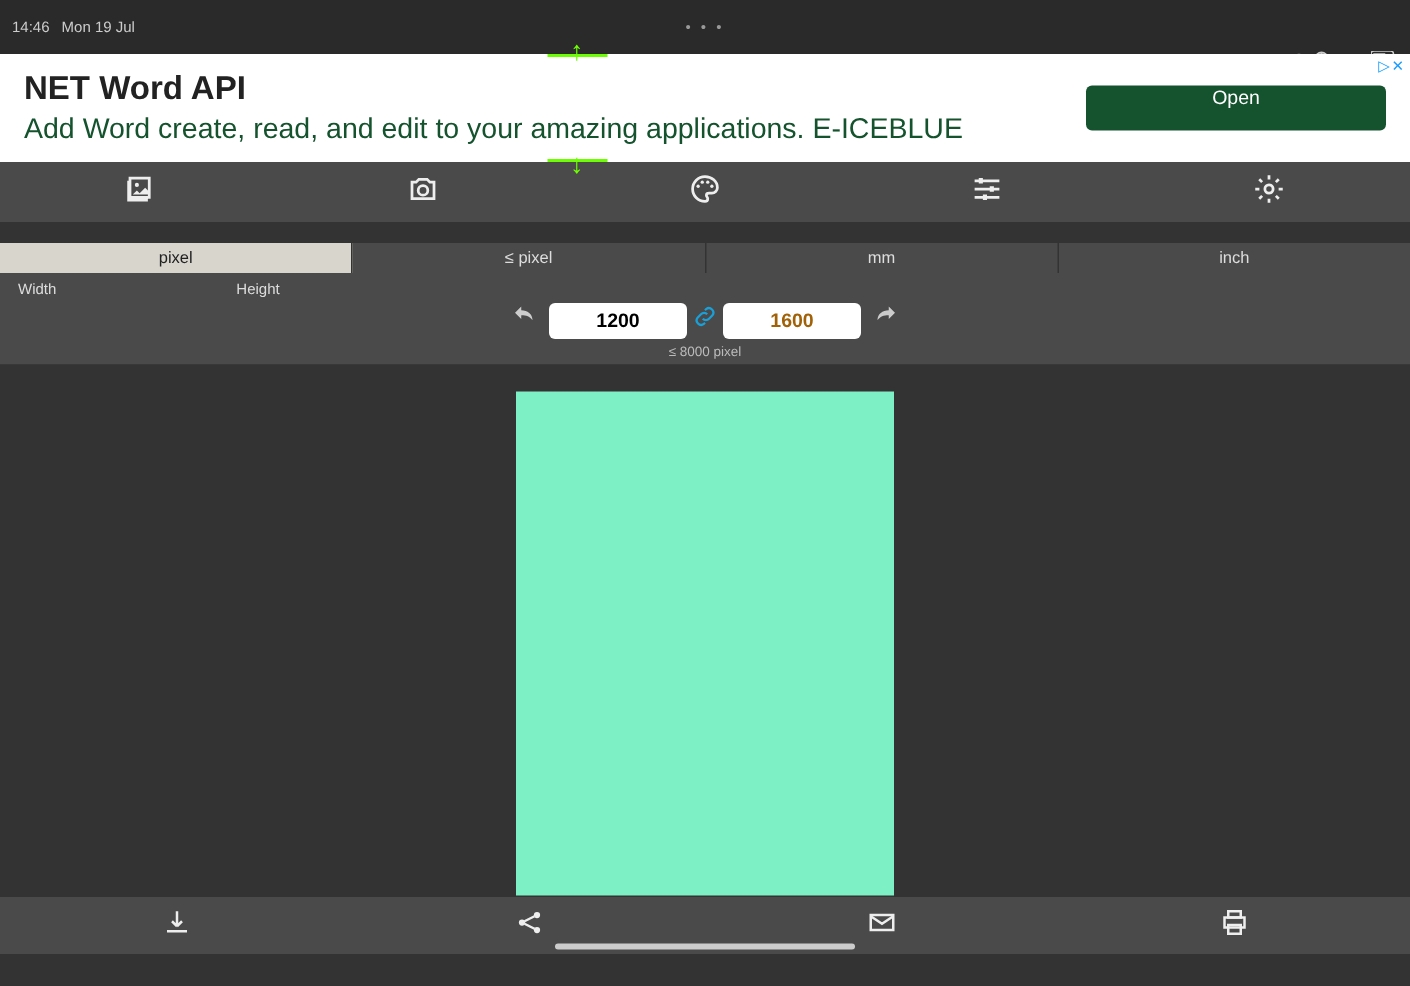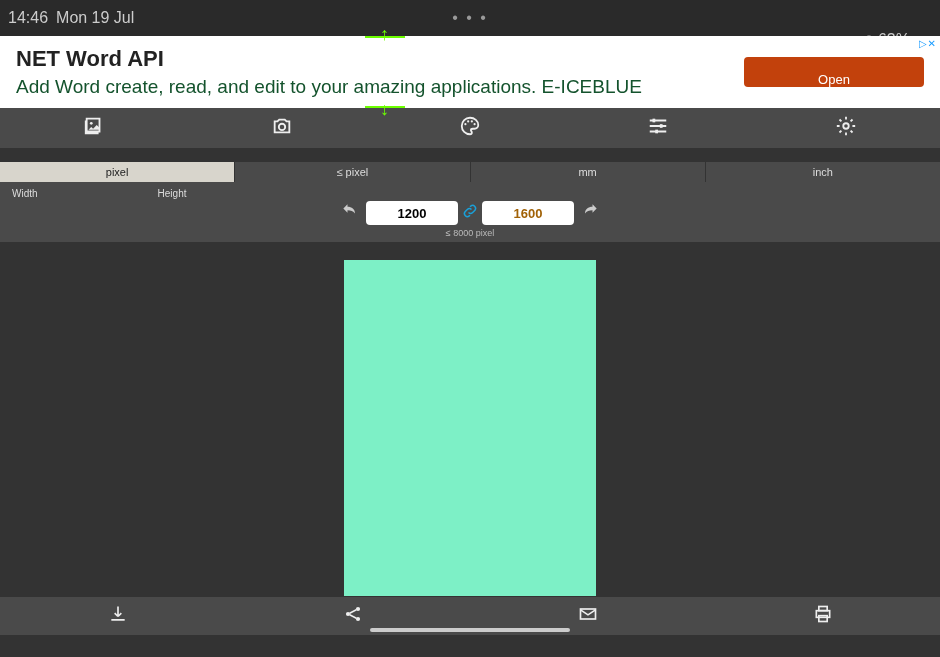--- a/index.html
+++ b/index.html
@@ -1,29 +1,29 @@
 <!DOCTYPE html>
 <html><head>
 <meta charset="utf-8">
 <style>
   * { box-sizing: border-box; margin: 0; padding: 0; }
   html, body { width: 940px; height: 657px; overflow: hidden; font-family: -apple-system, Helvetica, Arial, sans-serif; background: #333; }
   
   
-  .status-bar { height: 28px; background: #2a2a2a; display: flex; align-items: center; padding: 18px 8px; color: #ccc; font-size: 16px; position: relative; }
+  .status-bar { height: 28px; background: #2a2a2a; display: flex; align-items: center; padding: 18px 8px; color: #ccc; font-size: 10px; position: relative; }
   .status-left { display: flex; gap: 8px; }
   .status-center { position: absolute; left: 50%; transform: translateX(-50%); color: #999; letter-spacing: 2px; }
   .status-right { margin-left: auto; display: flex; gap: 4px; align-items: center; margin-top: 44px; }
   
   
   .ad-banner { height: 72px; background: #fff; position: relative; display: flex; align-items: center; padding: 0 16px; }
   .ad-text { flex: 1; }
   .ad-title { font-size: 22px; font-weight: 600; color: #222; margin-bottom: 4px; }
   .ad-sub { font-size: 19px; color: #14532d; }
-  .ad-open-btn { width: 180px; height: 30px; background: #c2410c; color: #fff; border: none; border-radius: 4px; font-size: 13px; cursor: pointer; display: flex; align-items: flex-end; justify-content: center; }
+  .ad-open-btn { width: 200px; height: 30px; background: #14532d; color: #fff; border: none; border-radius: 4px; font-size: 13px; cursor: pointer; display: flex; align-items: flex-start; justify-content: center; }
   .ad-badge { position: absolute; top: 2px; right: 4px; font-size: 10px; }
   .ad-badge .tri { color: #1a9cff; }
   .ad-badge .x { color: #1a9cff; margin-left: 1px; }
   .arrow-up { position: absolute; top: -12px; left: 380px; color: #6cff00; font-size: 18px; font-weight: bold; }
   .arrow-down { position: absolute; bottom: -12px; left: 380px; color: #6cff00; font-size: 18px; font-weight: bold; z-index: 5;}
   .arrow-line-top { position: absolute; top: 0; left: 365px; width: 40px; height: 2px; background: #6cff00; }
   .arrow-line-bot { position: absolute; bottom: 0; left: 365px; width: 40px; height: 2px; background: #6cff00; z-index:5;}
   
   
   .tool-tabs { height: 40px; background: #4a4a4a; display: flex; }

